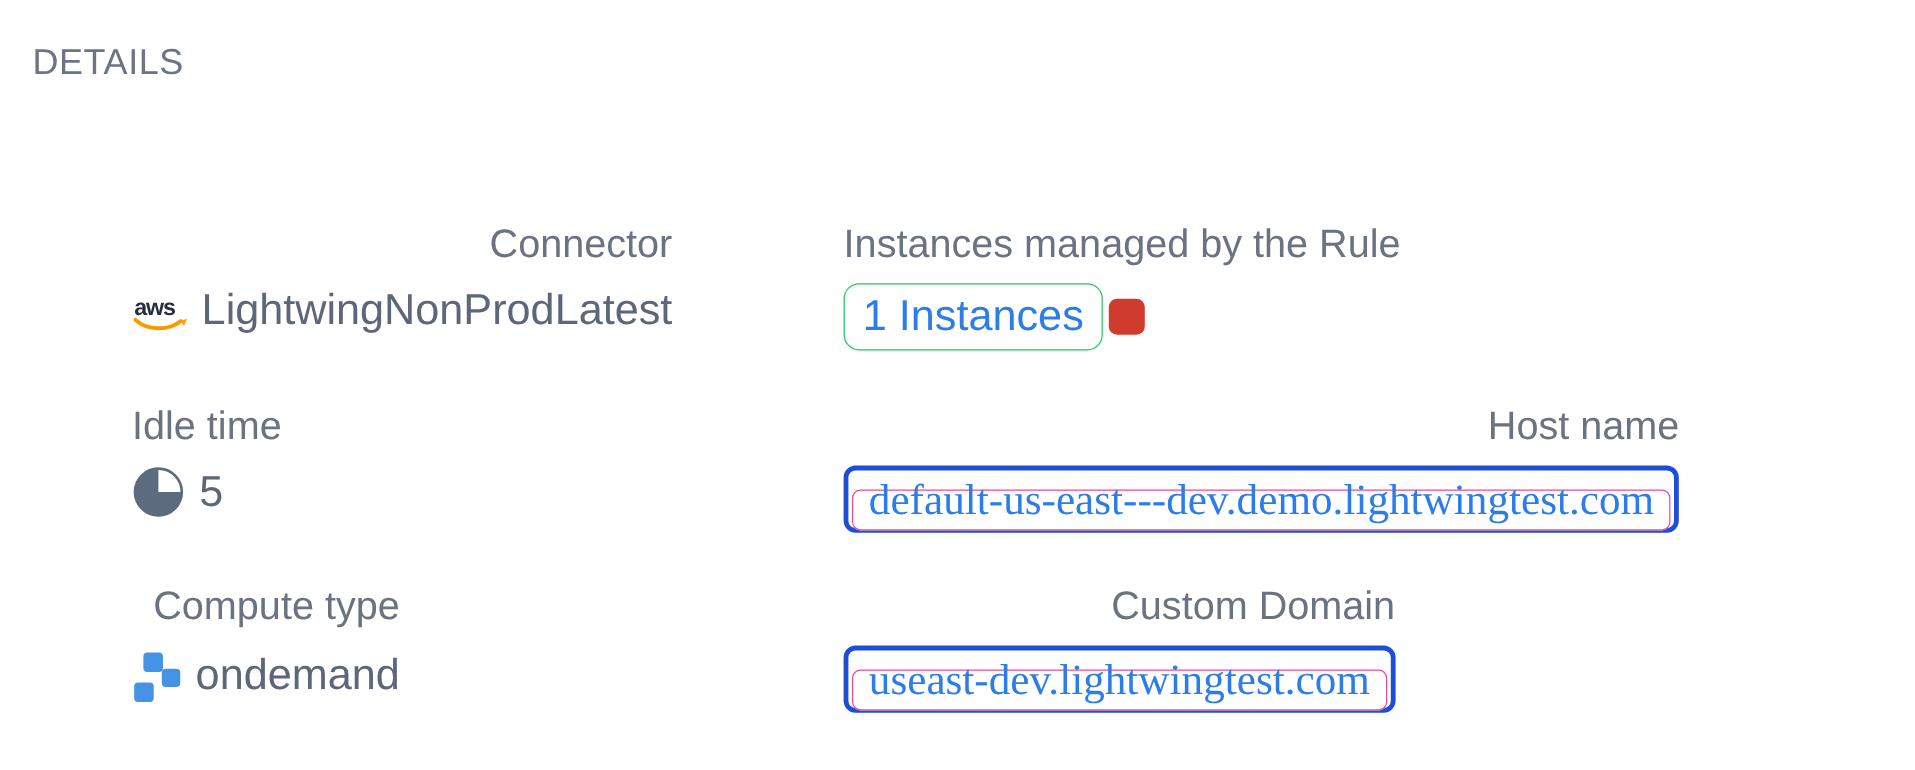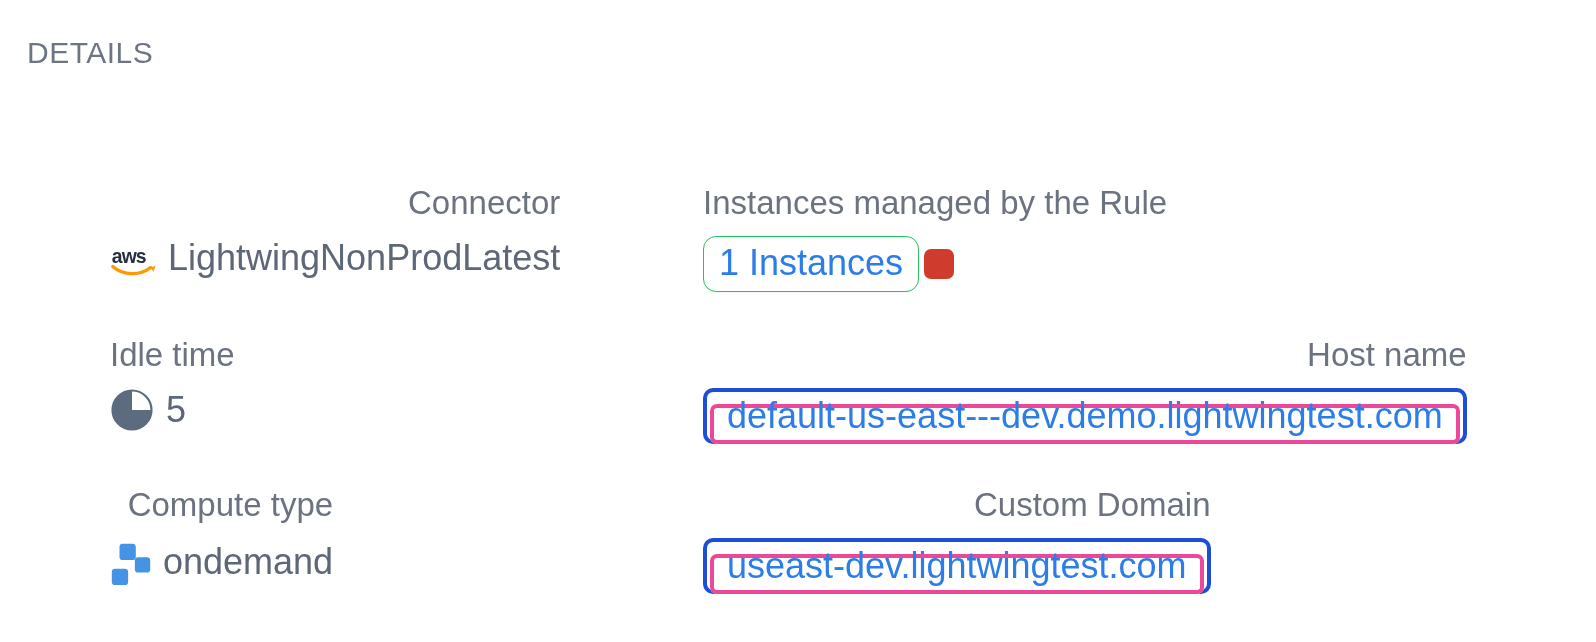--- a/index.html
+++ b/index.html
@@ -60,25 +60,26 @@
   }
 
   .focus-box {
     display: inline-block;
     border: 4px solid #1d4ed8;
     border-radius: 10px;
     padding: 3px;
     background: #ffffff;
   }
   .focus-box-inner {
-    border: 4px solid #ec4899;
+    border: 1px solid #ec4899;
     border-radius: 7px;
     padding: 6px 13px 9px 13px;
     background: #ffffff;
     cursor: pointer;
+    font-family: Liberation Serif, serif;
   }
 </style>
 </head>
 <body>
 
 <div>
 
   <div class="section-title">DETAILS</div>
 
   <div class="field f-connector">

